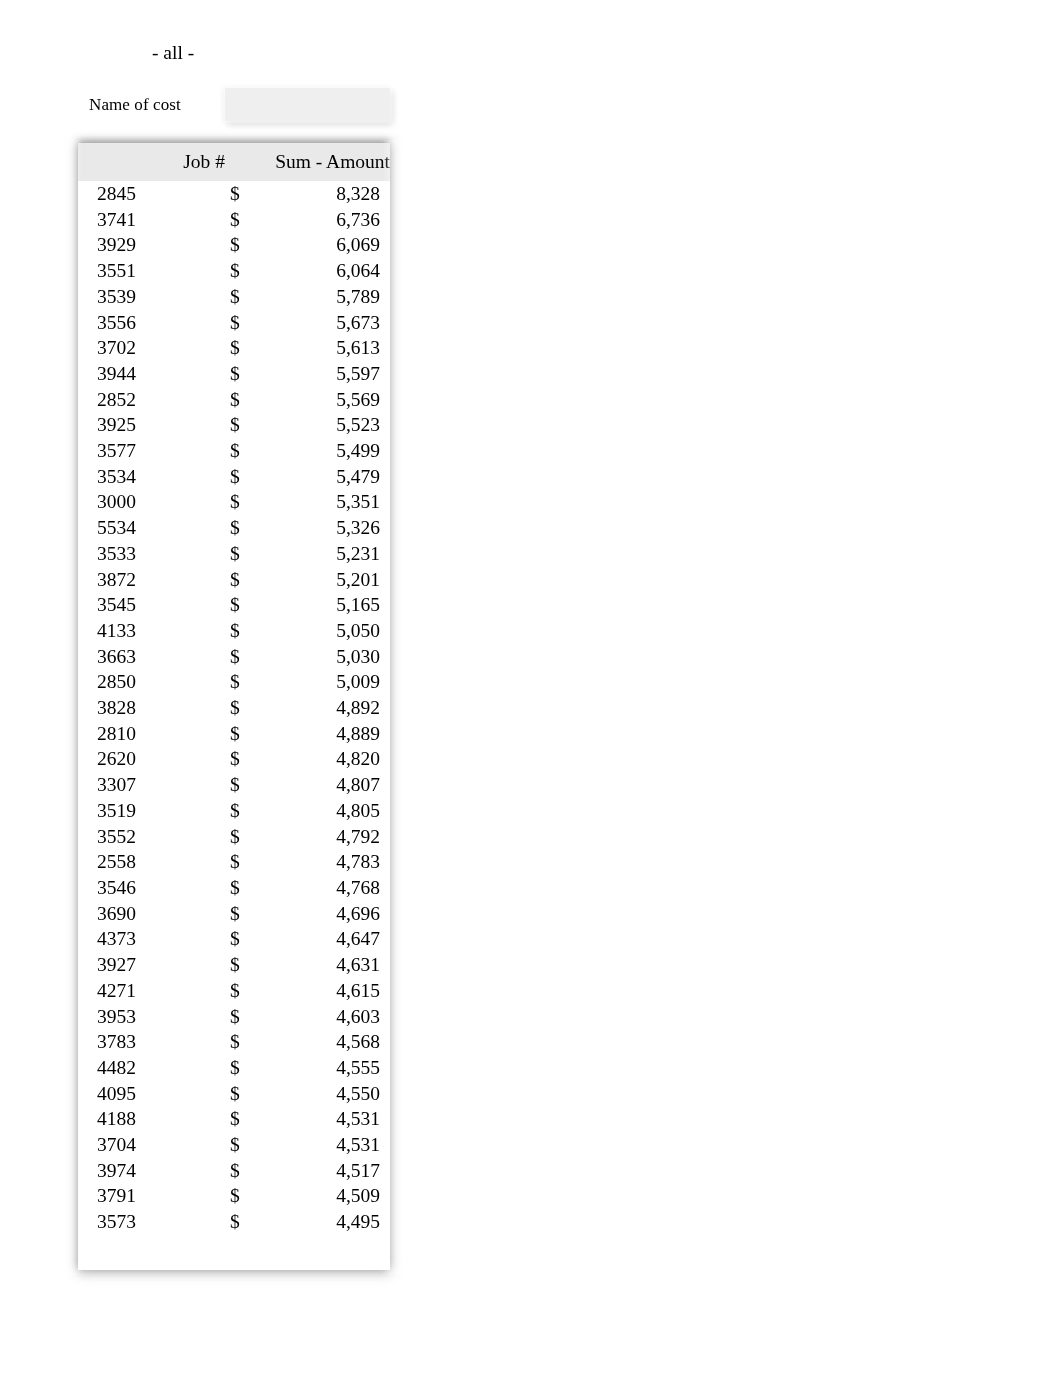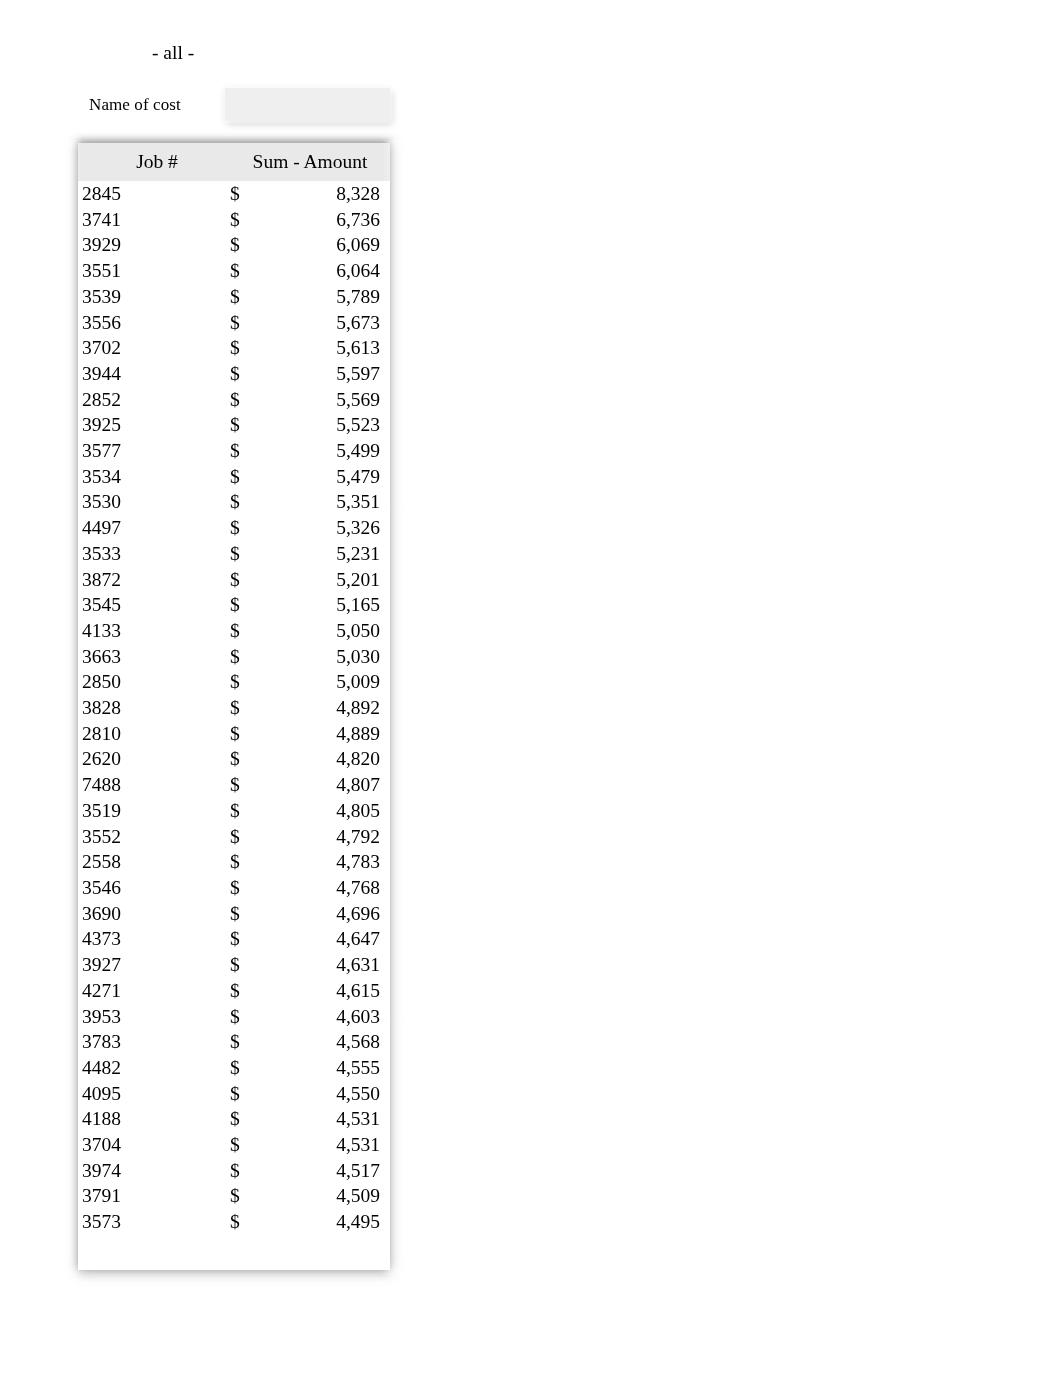--- a/index.html
+++ b/index.html
@@ -82,38 +82,38 @@
   #pivot-table col.c-job    { width: 147px; }
   #pivot-table col.c-amount { width: 165px; }
 
   #pivot-table thead th {
     background: #e9e9e9;
     font-weight: normal;
     font-size: 19.5px;
     line-height: 25.7px;
     height: 38px;
     padding: 0;
-    text-align: center;
+    text-align: right;
     vertical-align: middle;
     white-space: nowrap;
   }
   #pivot-table thead th.th-job    { padding-left: 11px; }
   #pivot-table thead th.th-amount { padding-left: 5px; }
 
   #pivot-table tbody td {
     font-size: 19.5px;
     line-height: 25.7px;
     height: 25.7px;
     padding: 0;
     vertical-align: middle;
     white-space: nowrap;
     background: #ffffff;
   }
   #pivot-table tbody td.cell-job {
-    padding-left: 4px;
+    padding-left: 19px;
     text-align: left;
   }
   #pivot-table tbody td.cell-amount {
     position: relative;
     padding-right: 10px;
     text-align: right;
   }
   #pivot-table tbody td.cell-amount .currency {
     position: absolute;
     left: 5px;
@@ -198,25 +198,25 @@
         </tr>
         <tr>
           <td class="cell-job">3577</td>
           <td class="cell-amount"><span class="currency">$</span><span class="amount-value">5,499</span></td>
         </tr>
         <tr>
           <td class="cell-job">3534</td>
           <td class="cell-amount"><span class="currency">$</span><span class="amount-value">5,479</span></td>
         </tr>
         <tr>
-          <td class="cell-job">3530</td>
+          <td class="cell-job">3000</td>
           <td class="cell-amount"><span class="currency">$</span><span class="amount-value">5,351</span></td>
         </tr>
         <tr>
-          <td class="cell-job">4497</td>
+          <td class="cell-job">5534</td>
           <td class="cell-amount"><span class="currency">$</span><span class="amount-value">5,326</span></td>
         </tr>
         <tr>
           <td class="cell-job">3533</td>
           <td class="cell-amount"><span class="currency">$</span><span class="amount-value">5,231</span></td>
         </tr>
         <tr>
           <td class="cell-job">3872</td>
           <td class="cell-amount"><span class="currency">$</span><span class="amount-value">5,201</span></td>
         </tr>
@@ -242,21 +242,21 @@
         </tr>
         <tr>
           <td class="cell-job">2810</td>
           <td class="cell-amount"><span class="currency">$</span><span class="amount-value">4,889</span></td>
         </tr>
         <tr>
           <td class="cell-job">2620</td>
           <td class="cell-amount"><span class="currency">$</span><span class="amount-value">4,820</span></td>
         </tr>
         <tr>
-          <td class="cell-job">7488</td>
+          <td class="cell-job">3307</td>
           <td class="cell-amount"><span class="currency">$</span><span class="amount-value">4,807</span></td>
         </tr>
         <tr>
           <td class="cell-job">3519</td>
           <td class="cell-amount"><span class="currency">$</span><span class="amount-value">4,805</span></td>
         </tr>
         <tr>
           <td class="cell-job">3552</td>
           <td class="cell-amount"><span class="currency">$</span><span class="amount-value">4,792</span></td>
         </tr>

